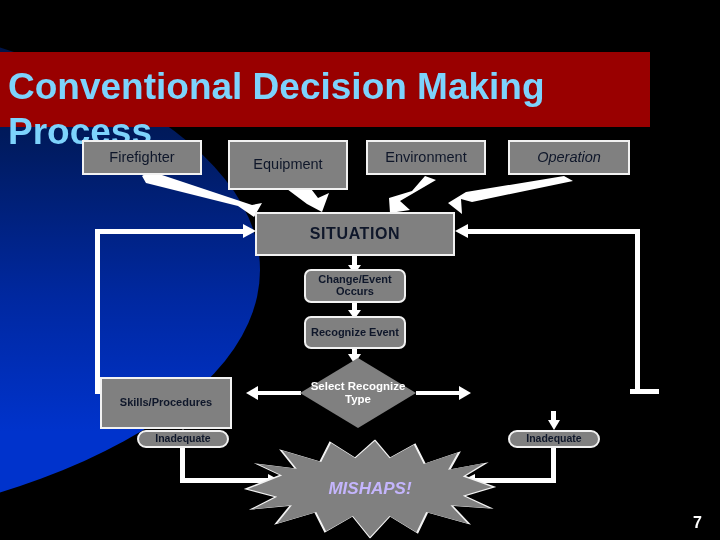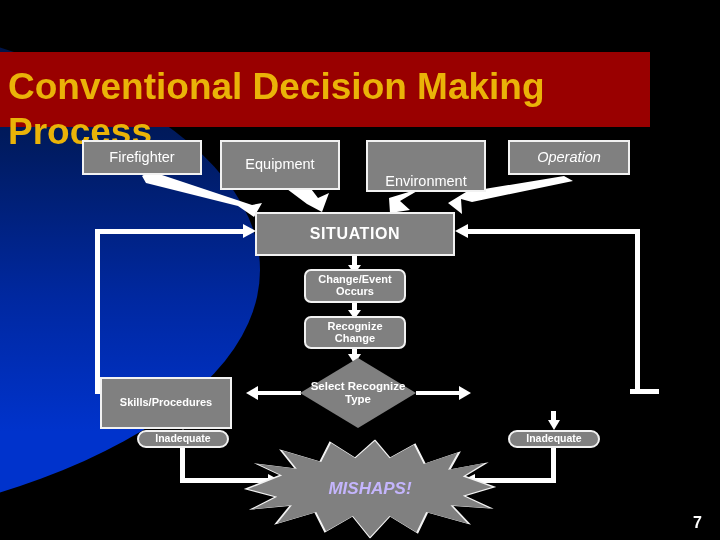--- a/index.html
+++ b/index.html
@@ -37,32 +37,32 @@
     background: #990000;
   }
   #slide-title {
     position: absolute;
     left: 8px;
     top: 64px;
     width: 660px;
     font-size: 37px;
     font-weight: bold;
     line-height: 45px;
-    color: #eab308;
+    color: #7dd3fc;
     letter-spacing: 0px;
     white-space: pre-wrap;
   }
 
   
   .node {
     position: absolute;
     box-sizing: border-box;
     background: #808080;
     border: 2px solid #f2f2f2;
-    color: #ffffff;
+    color: #0f172a;
     display: flex;
     align-items: center;
     justify-content: center;
     text-align: center;
     font-weight: bold;
     line-height: 1.08;
   }
   .node.top-box   { font-size: 14.5px; font-weight: normal; }
   .node.situation { font-size: 16px; letter-spacing: .6px; }
   .node.rounded   { border-radius: 7px; }
@@ -241,40 +241,40 @@
       <rect x="630" y="389" width="29" height="5"></rect>
       <rect x="635" y="229" width="5" height="165"></rect>
       <rect x="465" y="229" width="175" height="5"></rect>
       <polygon points="468,224 468,238 455,231"></polygon>
     </g>
   </svg>
 
   <div class="node top-box shadow" style="left:82px;  top:140px; width:120px; height:35px;">
     <span>Firefighter</span>
   </div>
-  <div class="node top-box shadow" style="left:220px; top:140px; width:120px; height:50px;">
+  <div class="node top-box shadow" style="left:228px; top:140px; width:120px; height:50px;">
     <span>Equipment</span>
   </div>
-  <div class="node top-box shadow" style="left:366px; top:140px; width:120px; height:52px;align-items:flex-end;">
+  <div class="node top-box shadow" style="left:366px; top:140px; width:120px; height:35px;">
     <span>Environment</span>
   </div>
   <div class="node top-box shadow" style="left:508px; top:140px; width:122px; height:35px;font-style:italic;">
     <span>Operation</span>
   </div>
 
   <div class="node situation shadow" style="left:255px; top:212px; width:200px; height:44px;">
     <span>SITUATION</span>
   </div>
 
   <div class="node rounded small shadow" style="left:304px; top:269px; width:102px; height:34px;">
     <span>Change/Event Occurs</span>
   </div>
 
   <div class="node rounded small shadow" style="left:304px; top:316px; width:102px; height:33px;">
-    <span>Recognize Change</span>
+    <span>Recognize Event</span>
   </div>
 
   <div id="node-select-response">
     <div class="dia-edge"></div>
     <div class="dia-shape"></div>
     <div class="dia-label">Select Recognize Type</div>
   </div>
 
   <div class="node small shadow" style="left:100px; top:377px; width:132px; height:52px;">
     <span>Skills/Procedures</span>

